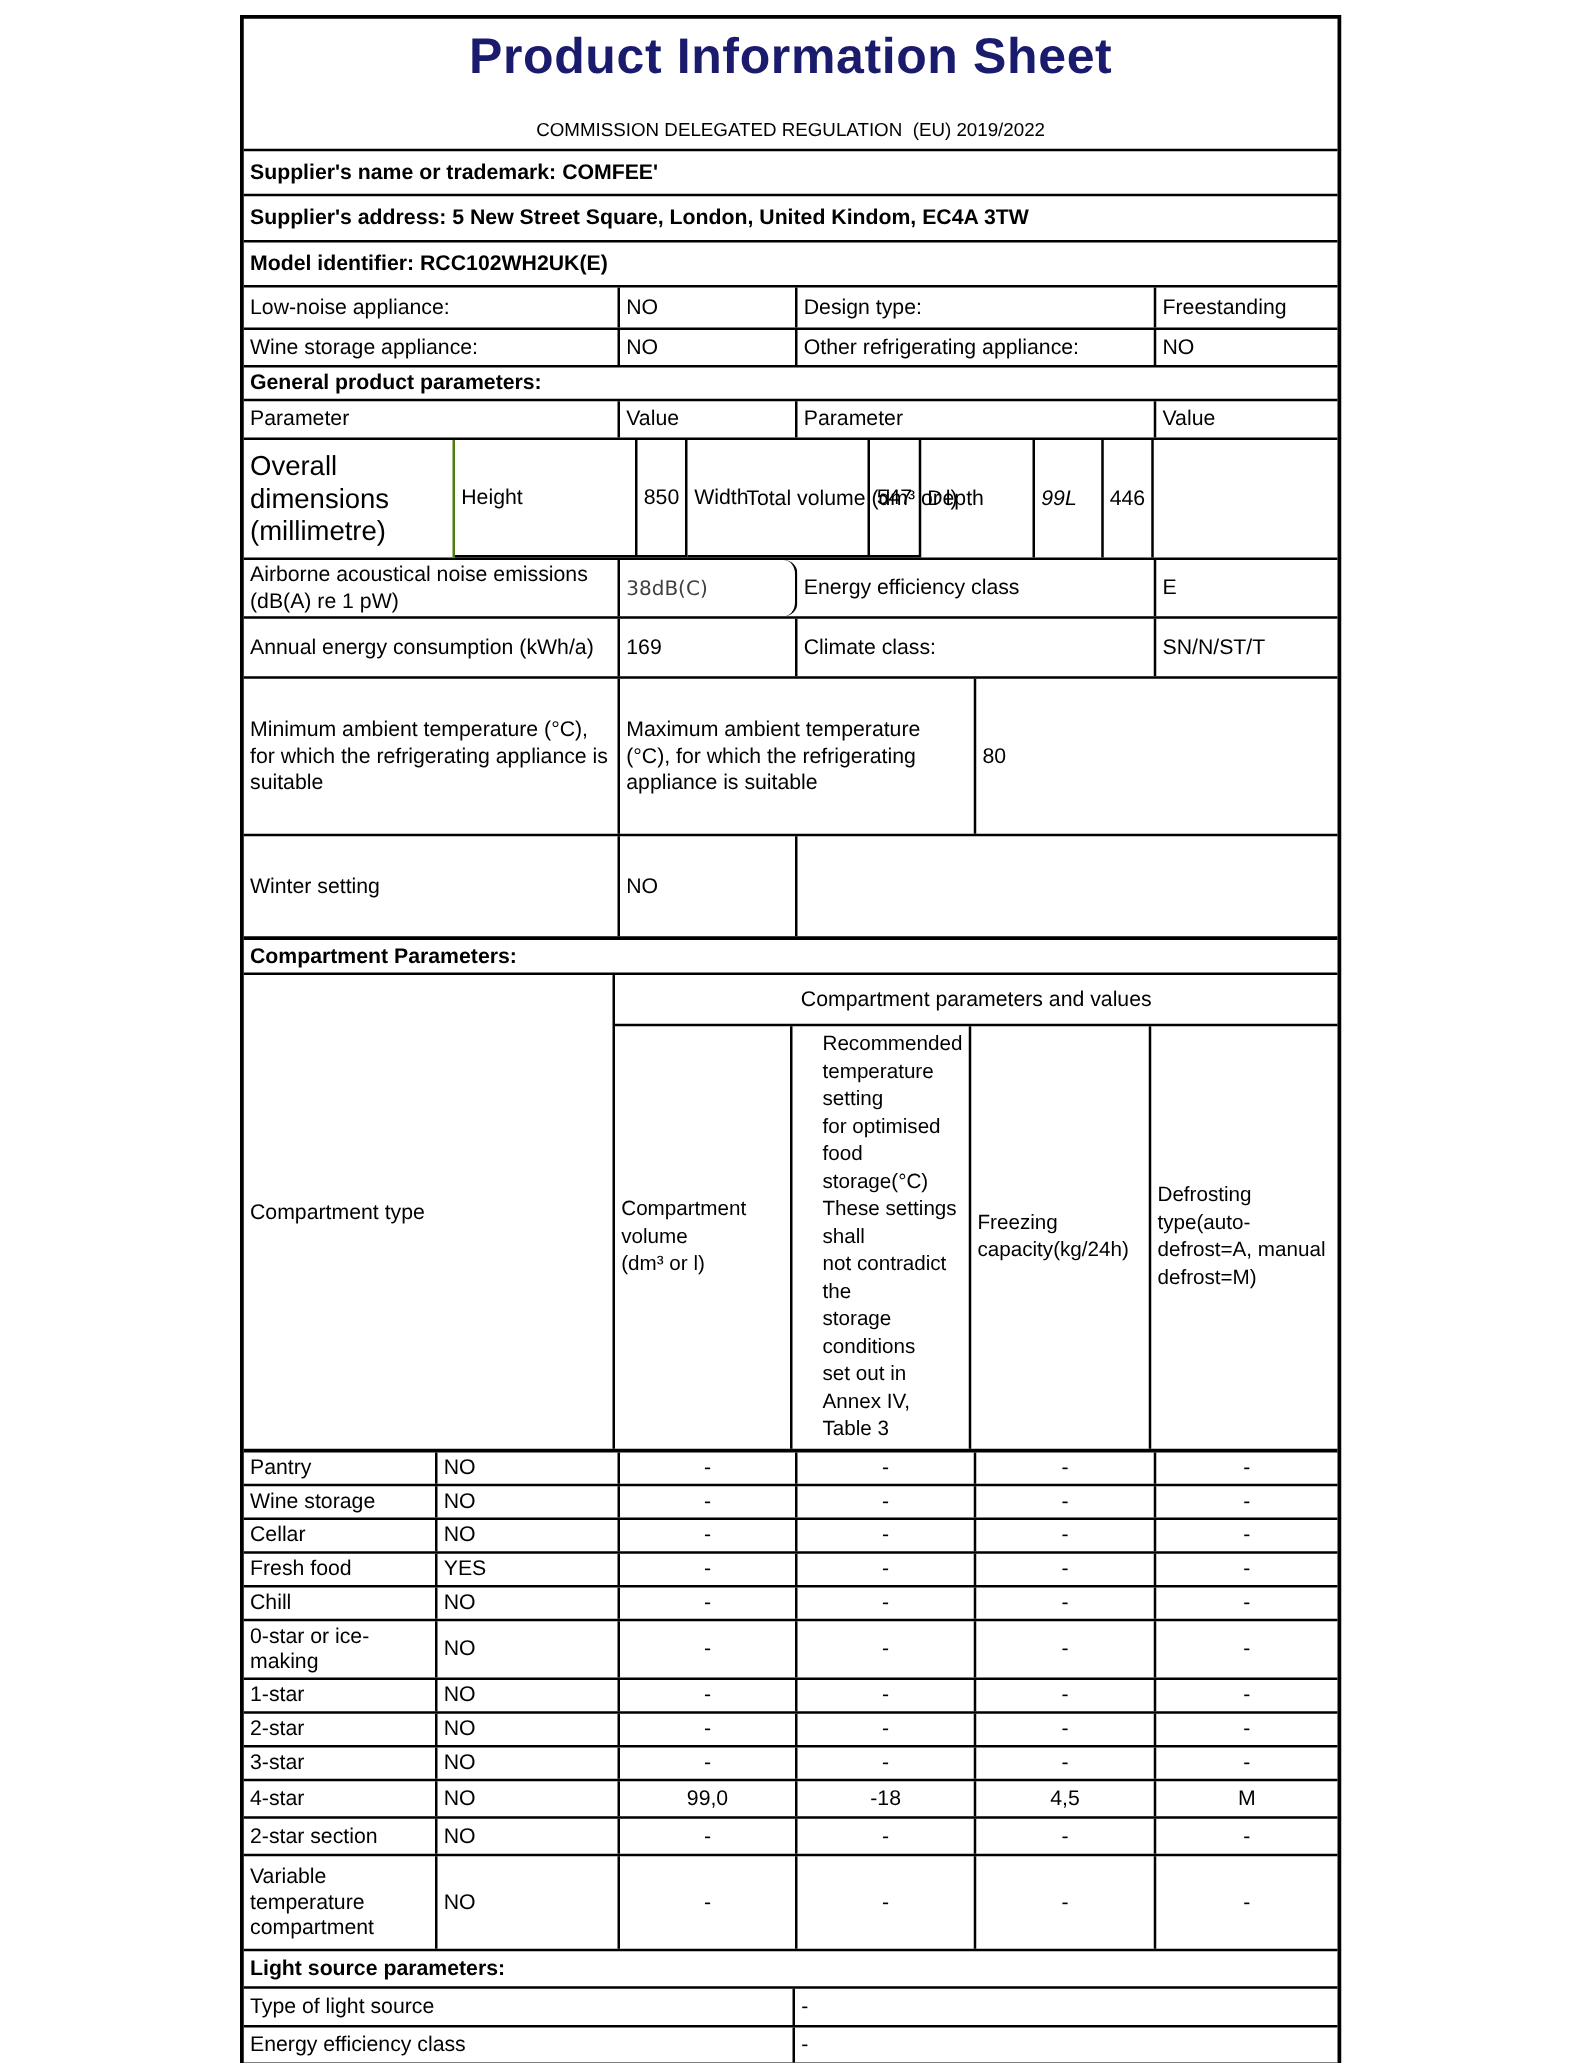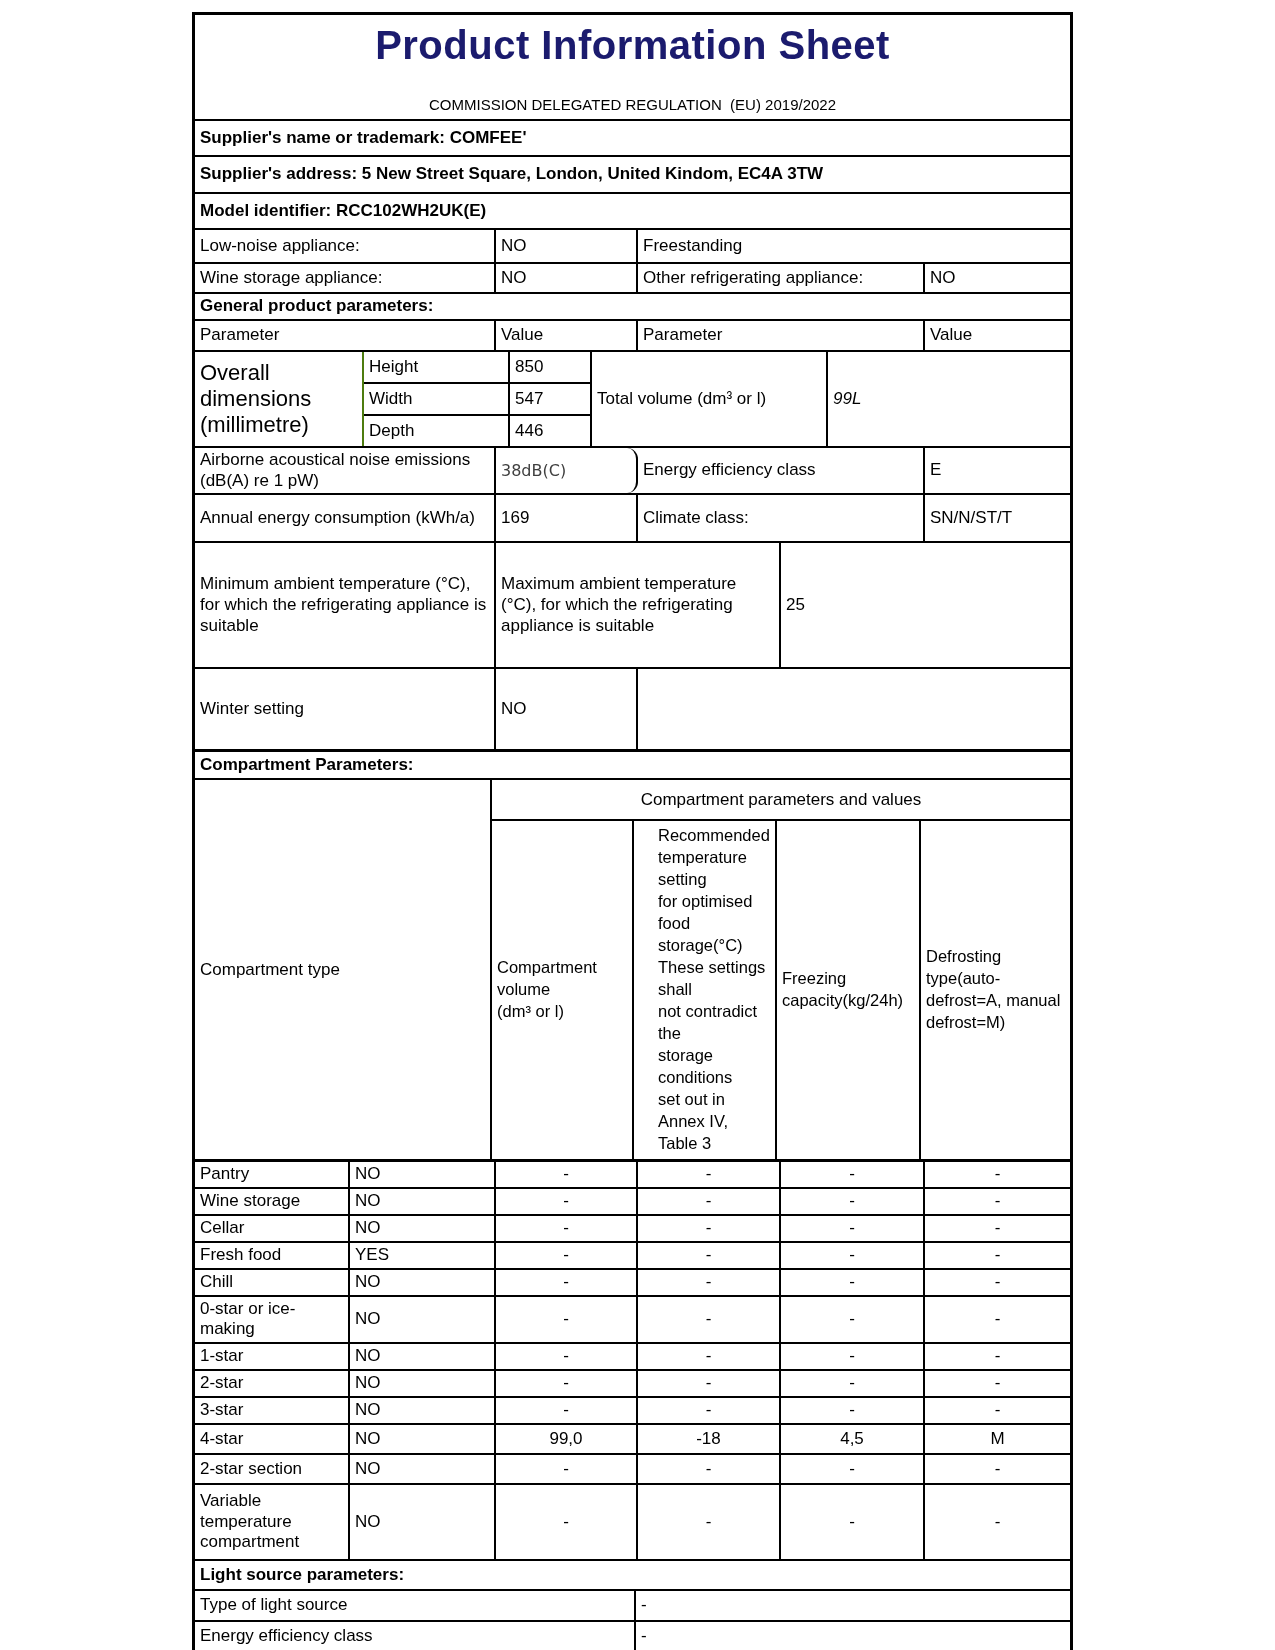--- a/index.html
+++ b/index.html
@@ -25,21 +25,21 @@
   .h78{min-height:76px}
   
   .titleblock { display:flex; flex-direction:column; justify-content:space-between;
     padding:8px 10px 6px 10px;align-items:center; }
   .title { font-size:40px; font-weight:600; letter-spacing:0.5px; }
   .regline { font-size:15px; white-space:pre-wrap; }
   
   .dimsrow { display:flex; border-bottom:2px solid #000; }
   .dims-label { width:169px; border-right:2px solid #4d7c0f; display:flex;
     align-items:center; padding:2px 5px; font-size:22px; }
-  .dims-mid { width:228px; display:flex; flex-direction:column; }
+  .dims-mid { width:228px; display:flex; flex-direction:row; }
   .dims-sub { display:flex; flex:1; border-bottom:2px solid #000; }
   .dims-sub:last-child { border-bottom:none; }
   .dims-sub .k { width:146px; border-right:2px solid #000; display:flex;
     align-items:center; padding:2px 5px; font-size:17px; }
   .dims-sub .v { flex:1; border-right:2px solid #000; display:flex;
     align-items:center; padding:2px 5px; font-size:17px; }
   .dims-right { flex:1; display:flex; }
   .dims-tv { width:236px; border-right:2px solid #000; display:flex;
     align-items:center; padding:2px 5px; font-size:17px; }
   .dims-99 { flex:1; display:flex; align-items:center; padding:2px 5px; font-size:17px;font-style:italic; }
@@ -76,20 +76,21 @@
     <div class="cell full last bold"><span>Supplier's address:</span>&nbsp;<span>5 New Street Square, London, United Kindom, EC4A 3TW</span></div>
   </div>
 
   <div class="row h38">
     <div class="cell full last bold"><span>Model identifier:</span>&nbsp;<span>RCC102WH2UK(E)</span></div>
   </div>
 
   <div class="row h36">
     <div class="cell sp2">Low-noise appliance:</div>
     <div class="cell">NO</div>
+    <div class="cell sp2">Design type:</div>
     <div class="cell last">Freestanding</div>
   </div>
 
   <div class="row h32">
     <div class="cell sp2">Wine storage appliance:</div>
     <div class="cell">NO</div>
     <div class="cell sp2">Other refrigerating appliance:</div>
     <div class="cell last">NO</div>
   </div>
 
@@ -143,21 +144,21 @@
     <div class="cell last">SN/N/ST/T</div>
   </div>
 
   <div class="row h128">
     <div class="cell sp2">Minimum ambient temperature (°C),
 for which the refrigerating appliance is
 suitable</div>
     <div class="cell sp2">Maximum ambient temperature
 (°C), for which  the refrigerating
 appliance is suitable</div>
-    <div class="cell last">25</div>
+    <div class="cell last">80</div>
   </div>
 
   <div class="row h85 thickb">
     <div class="cell sp2">Winter setting</div>
     <div class="cell">NO</div>
     <div class="cell last" style="grid-column:span 3;"></div>
   </div>
 
   <div class="row h30">
     <div class="cell full last bold">Compartment Parameters:</div>

